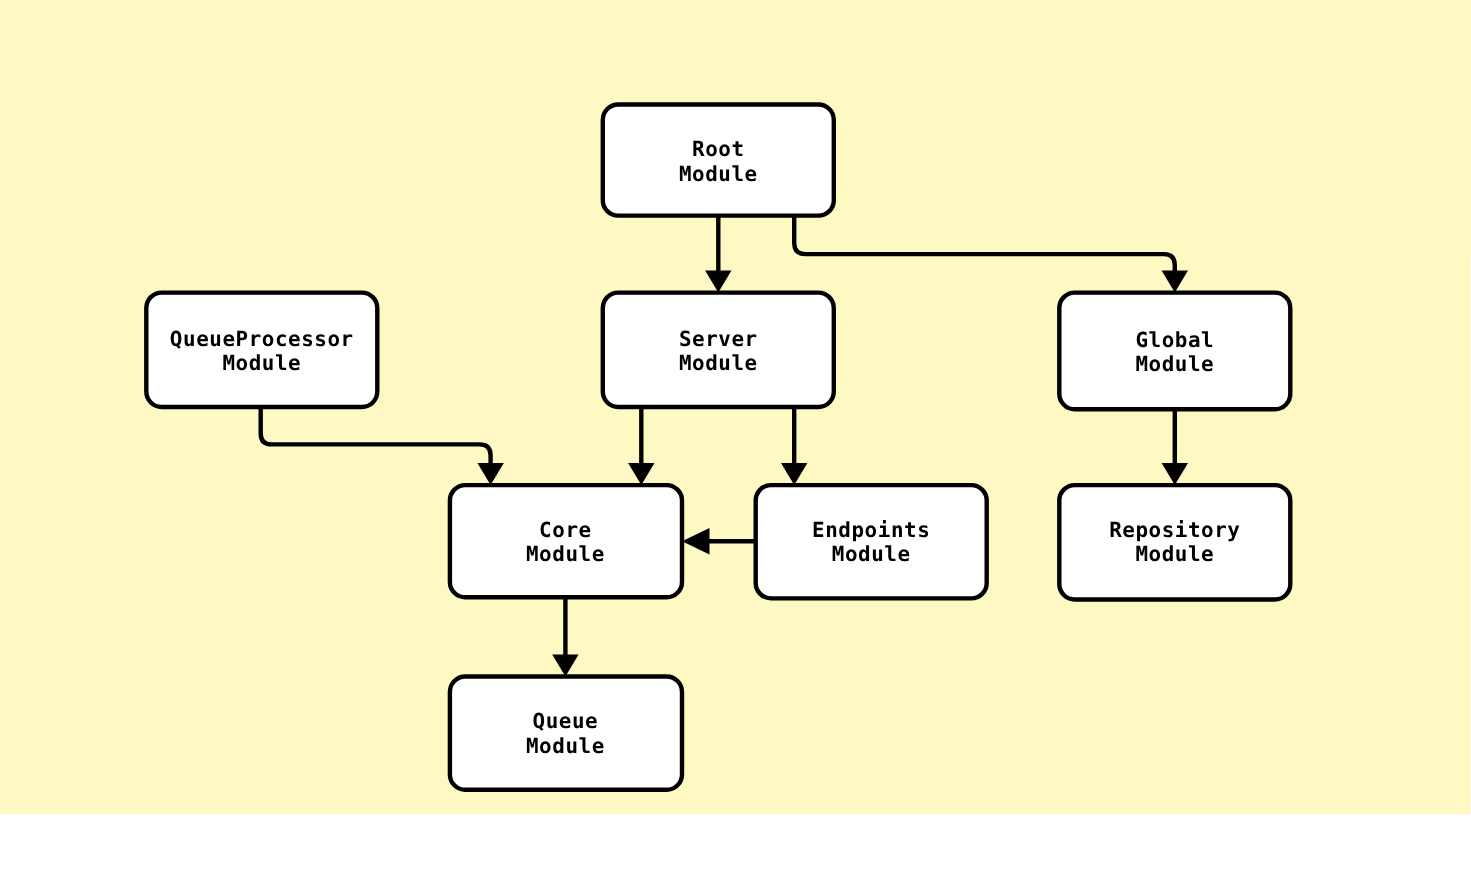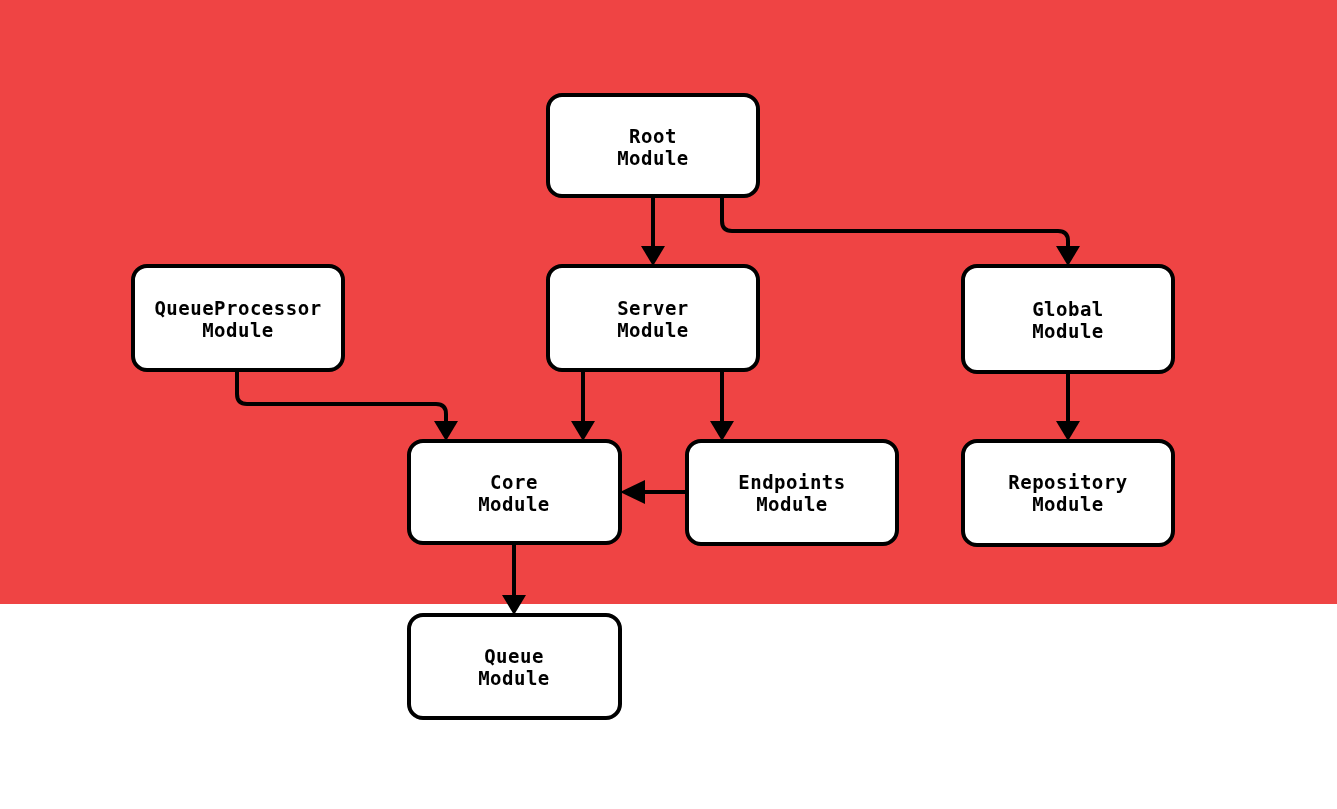--- a/index.html
+++ b/index.html
@@ -9,22 +9,22 @@
   }
   body {
     width: 1337px;
     height: 809px;
     overflow: hidden;
     font-family: "DejaVu Sans Mono", "Liberation Mono", monospace;
   }
   #diagram-root {
     position: relative;
     width: 1337px;
-    height: 604px;
-    background: #ef4444;
+    height: 740px;
+    background: #fef9c3;
   }
   svg.diagram-canvas {
     display: block;
     width: 1337px;
     height: 809px;
   }
   .node-box {
     fill: #ffffff;
     stroke: #000000;
     stroke-width: 4;

